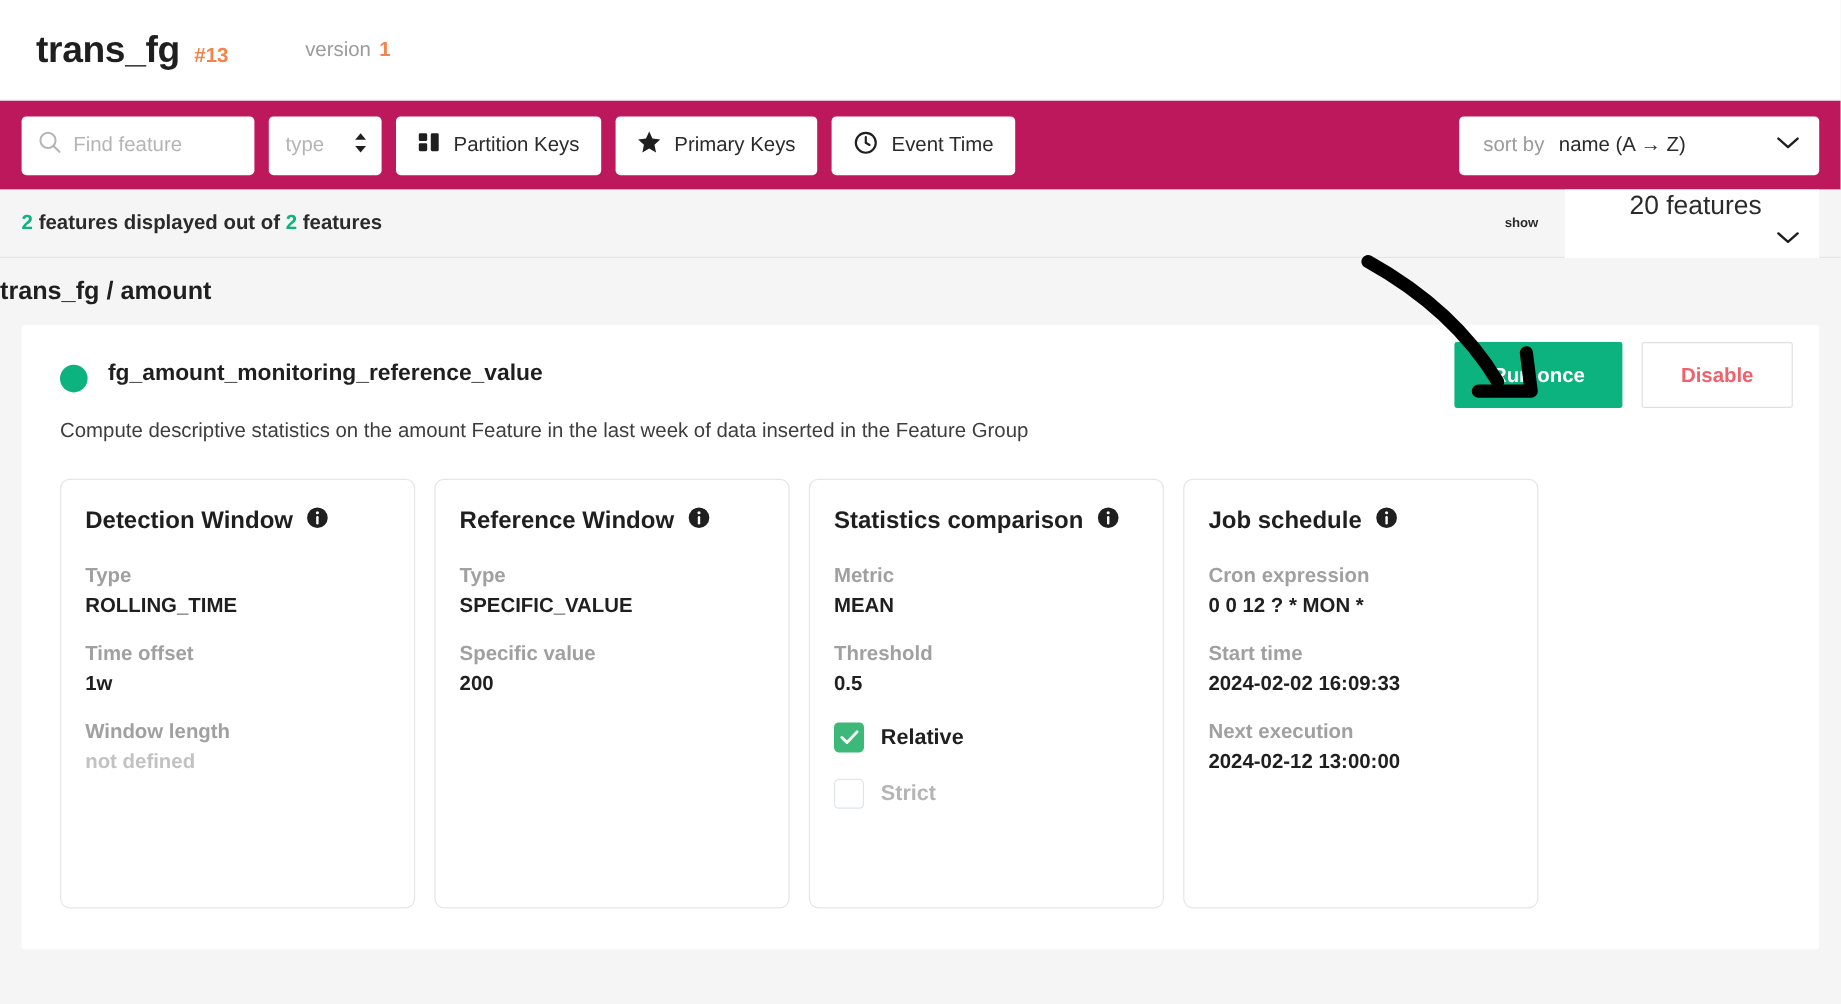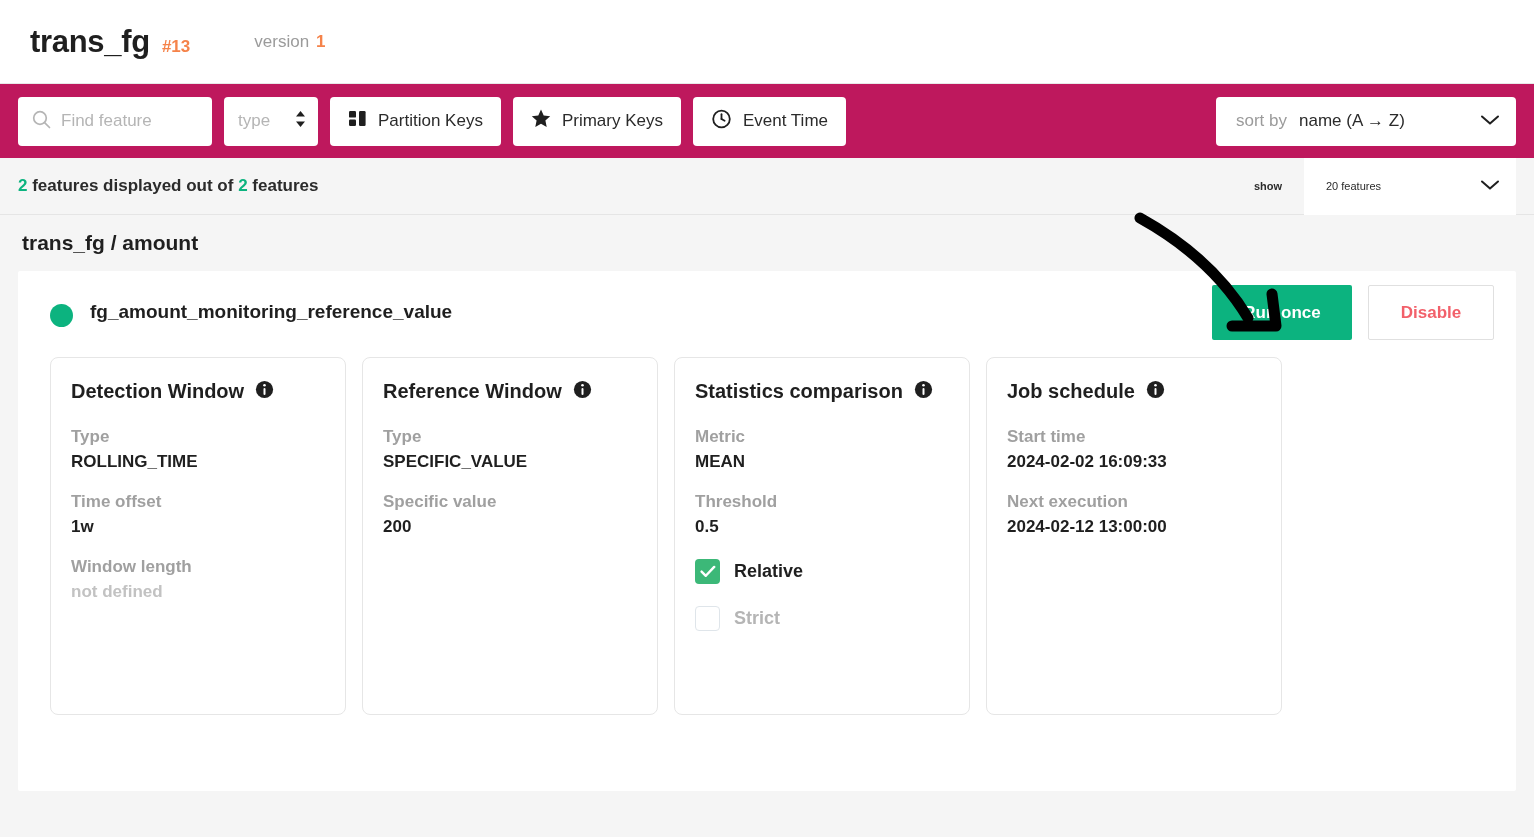--- a/index.html
+++ b/index.html
@@ -62,25 +62,25 @@
     display: flex; align-items: center; padding: 0 18px;
     border-bottom: 1px solid #e5e5e5;
   }
   .count-text { font-size: 17px; font-weight: 700; color: #2b2b2b; }
   .count-num { color: #0cb37f; font-weight: 700; }
   .show-wrap { margin-left: auto; display: flex; align-items: center; gap: 22px; }
   .show-label { font-size: 11px; font-weight: 700; color: #2b2b2b; margin-left: 44px; }
   .show-select {
     width: 212px; height: 57px; background: #fff;
     display: flex; align-items: center; padding: 0 16px 0 22px;
-    font-size: 11px; color: #2b2b2b;
-  }
-
-  
-  .crumb-row { height: 56px; display: flex; align-items: center; padding: 0 22px; background: #f5f5f5; }
+    font-size: 22px; color: #2b2b2b; flex-direction: column;
+  }
+
+  
+  .crumb-row { height: 56px; display: flex; align-items: center; padding: 0 0; background: #f5f5f5; }
   .crumb { font-size: 21px; font-weight: 700; color: #1f1f1f; }
 
   
   .panel {
     position: relative; margin: 0 18px; background: #ffffff;
     height: 520px; border-radius: 2px;
   }
   .cfg-head { display: flex; align-items: flex-start; padding: 30px 0 0 32px; }
   .dot { width: 23px; height: 23px; border-radius: 50%; background: #0cb37f; margin-top: 3px; }
   .cfg-name { font-size: 19px; font-weight: 700; color: #1f1f1f; margin-left: 17px; }
@@ -221,20 +221,21 @@
 
   <div class="crumb-row">
     <span class="crumb">trans_fg / amount</span>
   </div>
 
   <div class="panel">
     <div class="cfg-head">
       <span class="dot"></span>
       <span class="cfg-name">fg_amount_monitoring_reference_value</span>
     </div>
+    <div class="cfg-desc">Compute descriptive statistics on the amount Feature in the last week of data inserted in the Feature Group</div>
 
     <div class="actions">
       <button class="btn-run">Run once</button>
       <button class="btn-disable">Disable</button>
     </div>
 
     <div class="cards">
 
       <div class="card">
         <div class="card-title">
@@ -320,20 +321,24 @@
           <span class="card-title-text">Job schedule</span>
           <span>
             <svg width="19" height="19" viewBox="0 0 19 19">
                 <circle cx="9.5" cy="9.5" r="8.6" fill="#1f1f1f"></circle>
                 <rect x="8.5" y="8" width="2" height="7" rx="1" fill="#fff"></rect>
                 <circle cx="9.5" cy="5.3" r="1.3" fill="#fff"></circle>
               </svg>
           </span>
         </div>
         <div class="field">
+          <div class="field-label">Cron expression</div>
+          <div class="field-value">0 0 12 ? * MON *</div>
+        </div>
+        <div class="field">
           <div class="field-label">Start time</div>
           <div class="field-value">2024-02-02 16:09:33</div>
         </div>
         <div class="field">
           <div class="field-label">Next execution</div>
           <div class="field-value">2024-02-12 13:00:00</div>
         </div>
       </div>
 
     </div>

